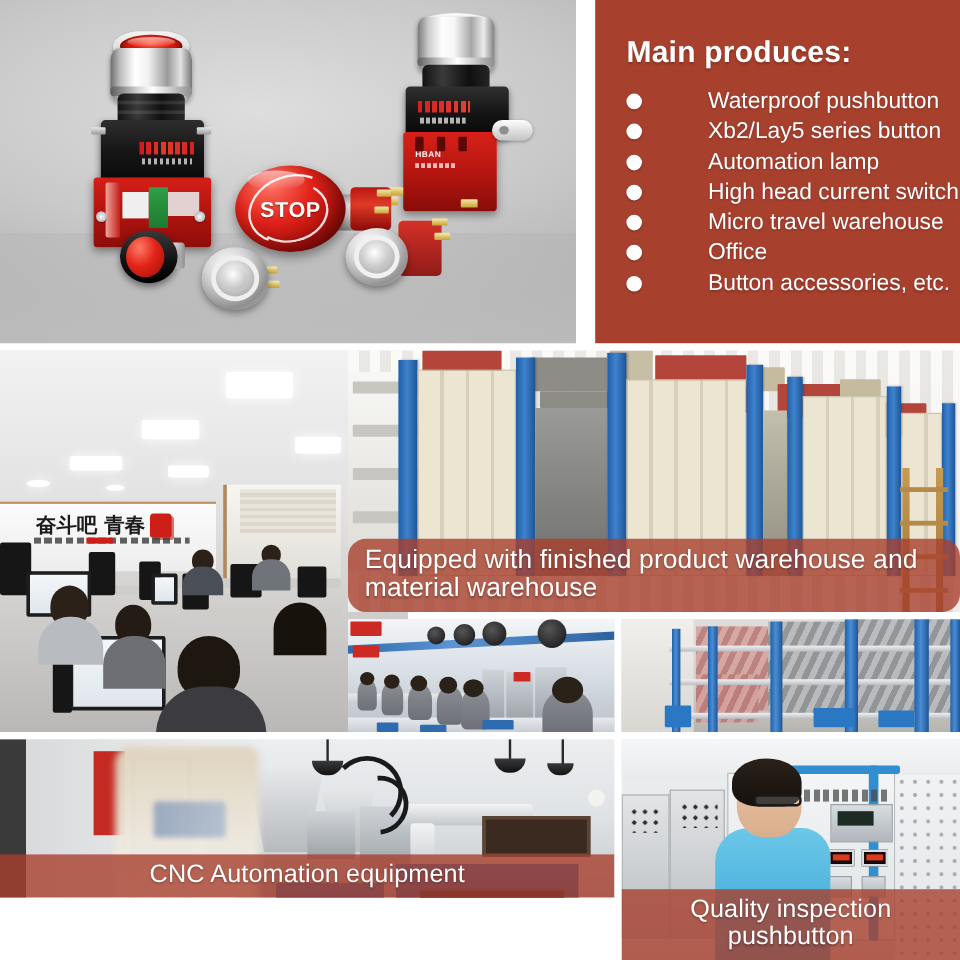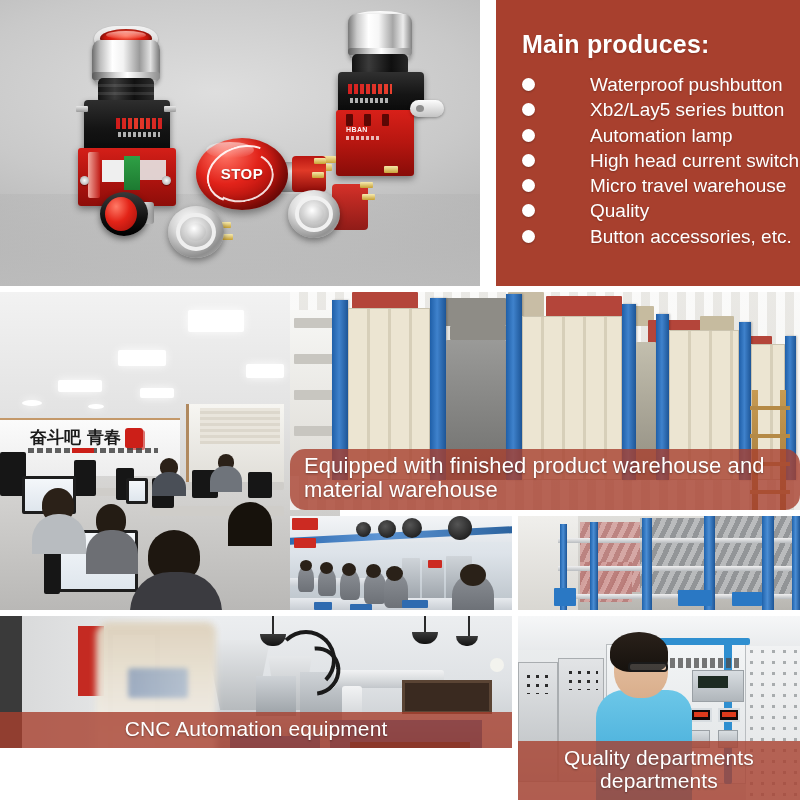--- a/index.html
+++ b/index.html
@@ -105,21 +105,21 @@
   #btn2 .keyhole{ position:absolute; left:90px; top:91px; width:8px; height:7px; border-radius:50%; background:#8e8e8e;}
 
   
   #stopbtn{ position:absolute; left:196px; top:132px; width:126px; height:96px;}
   #stopbtn .cap{ position:absolute; left:0; top:6px; width:92px; height:72px; border-radius:46px/36px;
     background:radial-gradient(ellipse at 32% 22%, #ff7566 0%, #e2231a 38%, #a80f0a 72%, #6d0705 100%);
     box-shadow:0 4px 9px rgba(0,0,0,.4), inset -6px -6px 14px rgba(0,0,0,.35);}
   #stopbtn .gloss{ position:absolute; left:10px; top:10px; width:48px; height:16px; border-radius:50%;
     background:linear-gradient(to bottom, rgba(255,255,255,.55), rgba(255,255,255,0));}
   #stopbtn .stoptext{ position:absolute; left:14px; top:33px; width:64px; text-align:center;
-    color:#fff; font-size:15px; font-weight:bold; letter-spacing:.5px;
+    color:#fff; font-size:18px; font-weight:bold; letter-spacing:.5px;
     text-shadow:0 1px 1px rgba(0,0,0,.4);}
   #stopbtn .arc{ position:absolute; left:10px; top:14px; width:72px; height:56px;
     border:2.5px solid rgba(255,255,255,.9); border-radius:50%;
     border-right-color:transparent; border-bottom-color:transparent; transform:rotate(-20deg);}
   #stopbtn .arc2{ position:absolute; left:14px; top:20px; width:64px; height:50px;
     border:2.5px solid rgba(255,255,255,.85); border-radius:50%;
     border-left-color:transparent; border-top-color:transparent; transform:rotate(-12deg);}
   #stopbtn .collar{ position:absolute; left:72px; top:30px; width:42px; height:30px; border-radius:6px;
     background:linear-gradient(to bottom,#9d9d9d,#f2f2f2 30%,#d3d3d3 60%,#7d7d7d);}
   #stopbtn .stem{ position:absolute; left:96px; top:24px; width:34px; height:36px; border-radius:4px;
@@ -409,21 +409,21 @@
         <li>
             <span class="bullet"></span>
             <span>High head current switch</span>
           </li>
         <li>
             <span class="bullet"></span>
             <span>Micro travel warehouse</span>
           </li>
         <li>
             <span class="bullet"></span>
-            <span>Quality</span>
+            <span>Office</span>
           </li>
         <li>
             <span class="bullet"></span>
             <span>Button accessories, etc.</span>
           </li>
       </ul>
     </div>
   </div>
 
   <div class="panel" id="office">
@@ -633,16 +633,16 @@
       </div>
     <div class="instr" style="left:172px;top:114px;width:20px;height:18px"></div>
     <div class="instr" style="left:200px;top:114px;width:20px;height:18px"></div>
     <div class="perf" style="left:228px;top:30px;width:54px;height:154px"></div>
 
     <div class="person-body"></div>
     <div class="person-head"></div>
     <div class="person-hair"></div>
     <div class="glasses"></div>
 
-    <div class="caption center">Quality departments departments</div>
+    <div class="caption center">Quality inspection pushbutton</div>
   </div>
 
 </div>
 
 </body></html>

